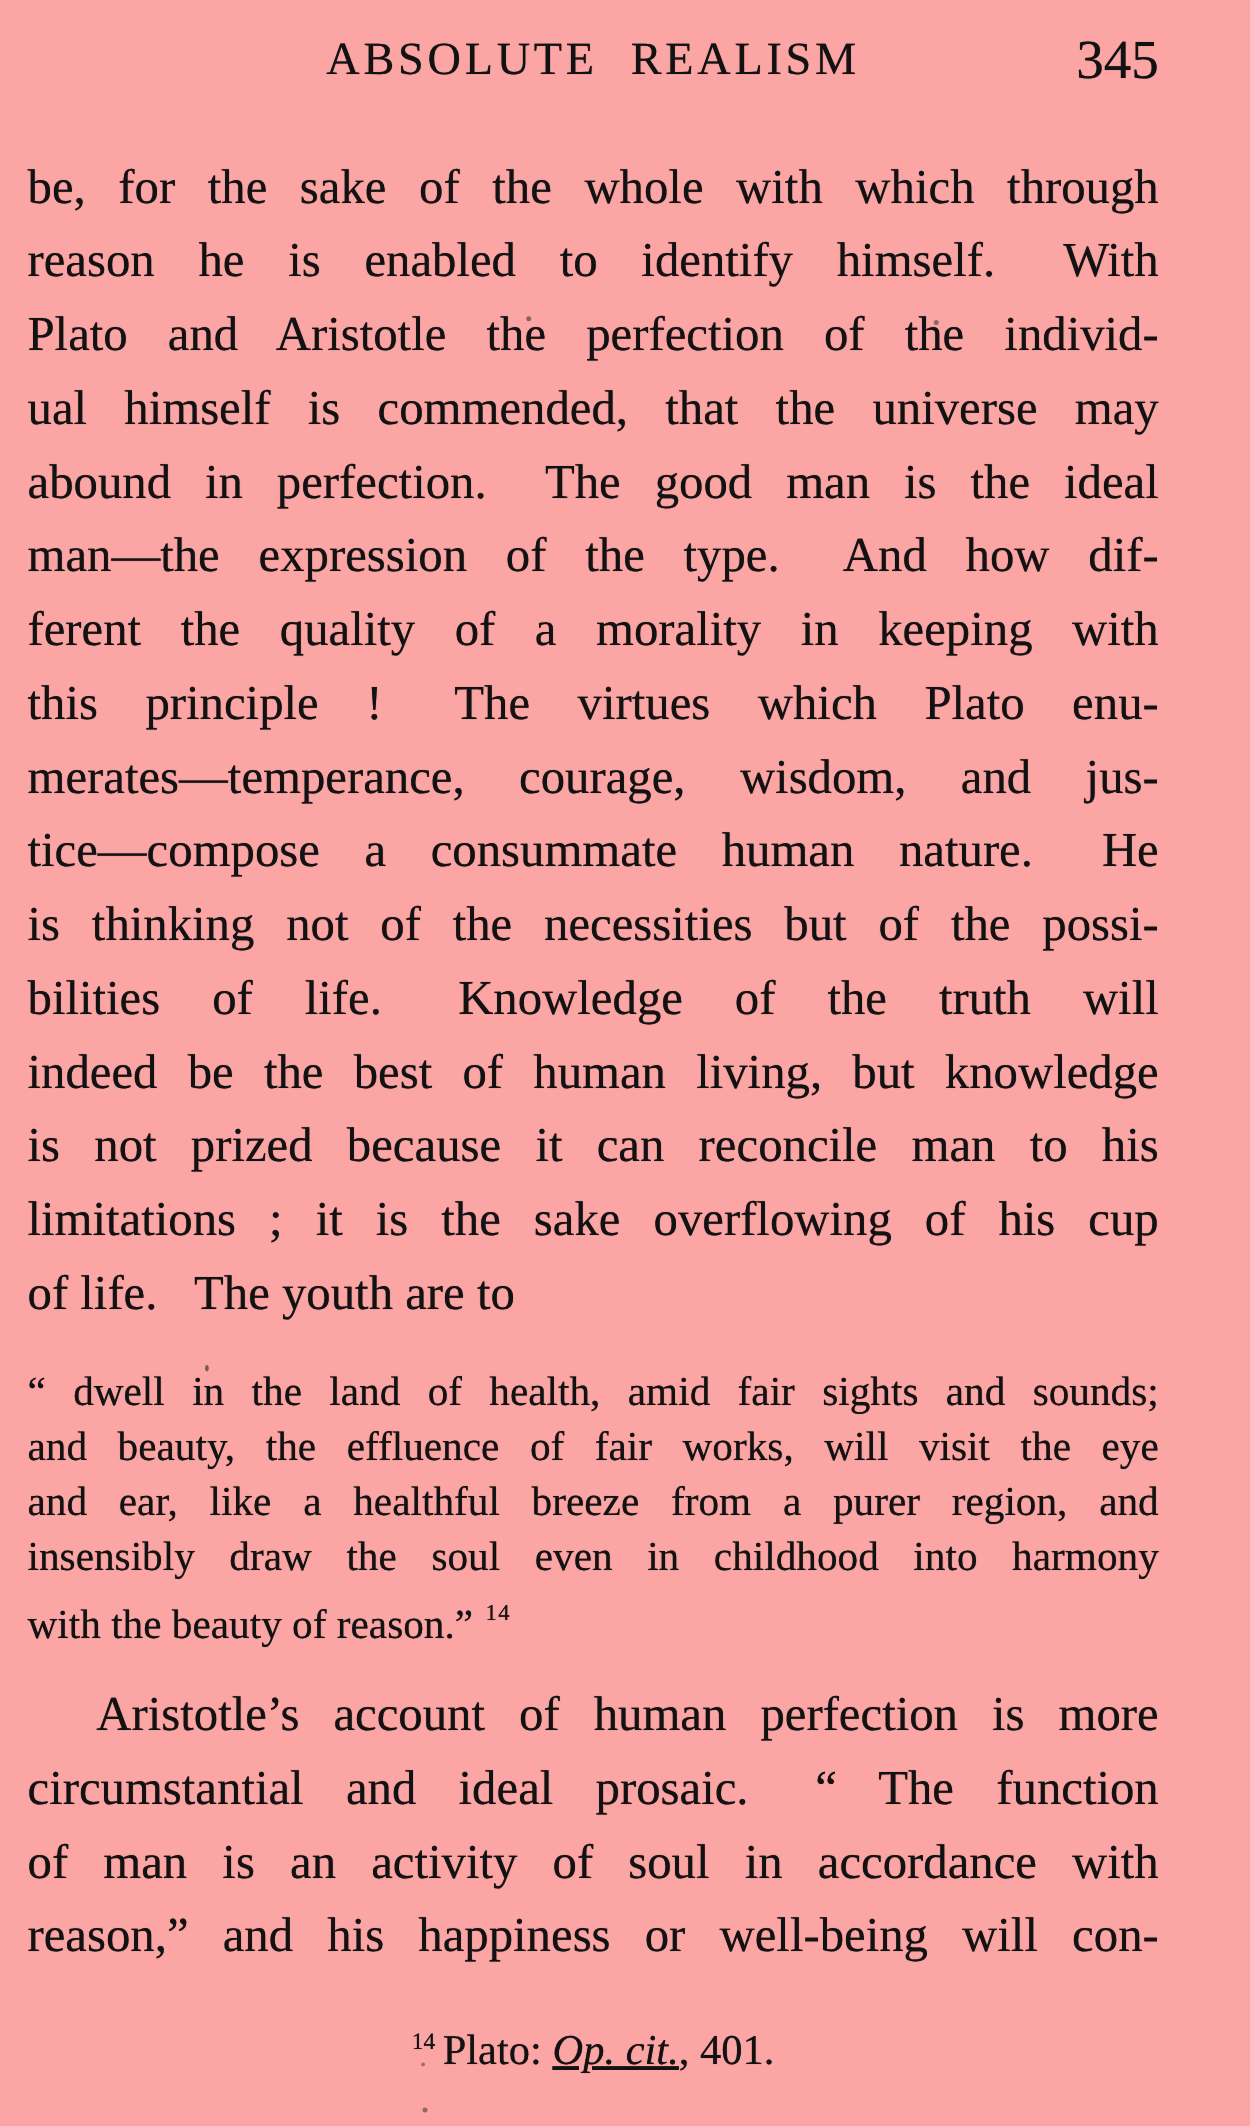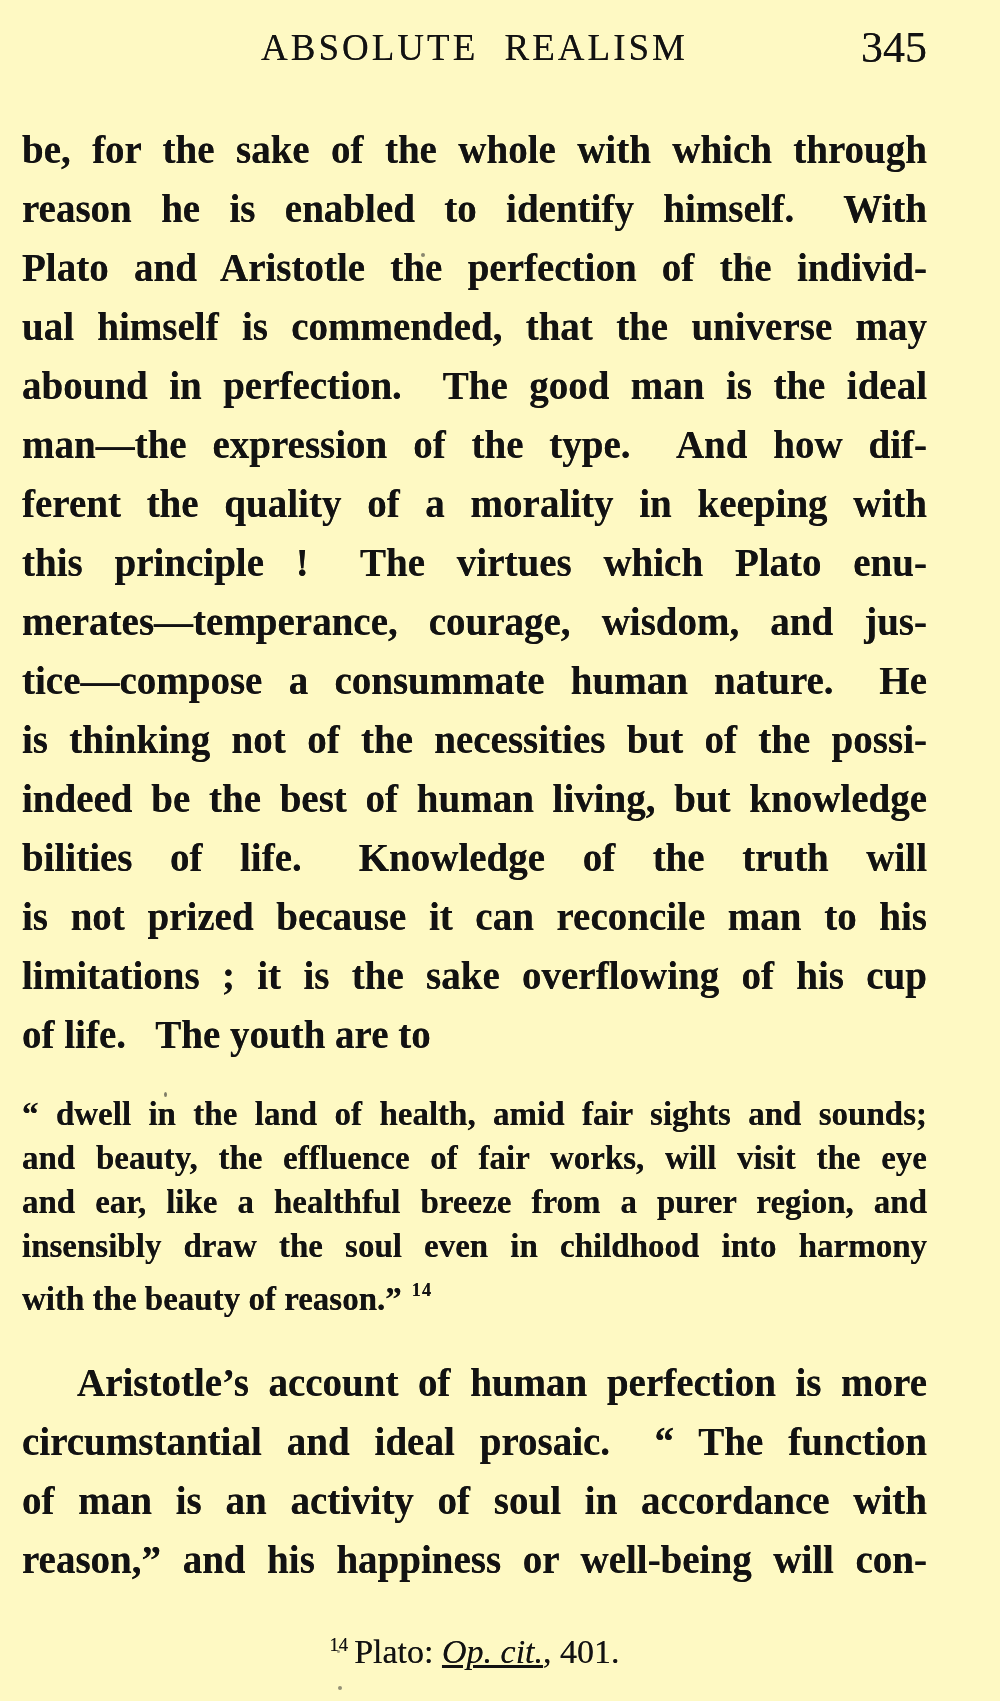--- a/index.html
+++ b/index.html
@@ -4,21 +4,21 @@
 <style>
   html, body {
     margin: 0;
     padding: 0;
     background: #e8e8e8;
   }
   .page {
     position: relative;
     width: 1000px;
     height: 1701px;
-    background: #fef9c3;
+    background: #fca5a5;
     color: #121212;
     font-family: "Liberation Serif", "DejaVu Serif", serif;
     overflow: hidden;
     text-shadow: 0 0 0.6px rgba(10,10,10,0.75);
   }
   .content {
     position: relative;
     padding: 26px 73px 0 22px; 
   }
   
@@ -41,21 +41,20 @@
     position: absolute;
     right: 0;
     top: 0;
     font-size: 44px;
     line-height: 44px;
   }
   
   .para {
     font-size: 39px;
     line-height: 59px;
-    font-weight: bold;
   }
   .para-1 { margin-top: 50px; }
   .line {
     text-align: justify;
     text-align-last: justify;
     white-space: normal;
   }
   .line.left {
     text-align: left;
     text-align-last: left;
@@ -66,21 +65,21 @@
     font-size: 33px;
     line-height: 44px;
   }
   .quote sup {
     font-size: 0.55em;
     vertical-align: 14px;
     margin-left: 10px;
     letter-spacing: 1px;
   }
   
-  .para-2 { margin-top: 32px; }
+  .para-2 { margin-top: 20px; }
   .para-2 .line:first-child { text-indent: 55px; }
   
   .footnote {
     margin-top: 34px;
     text-align: center;
     font-size: 34px;
     line-height: 44px;
   }
   .footnote sup {
     font-size: 0.55em;
@@ -117,22 +116,22 @@
           <div class="line">reason he is enabled to identify himself.  With</div>
           <div class="line">Plato and Aristotle the perfection of the individ-</div>
           <div class="line">ual himself is commended, that the universe may</div>
           <div class="line">abound in perfection.  The good man is the ideal</div>
           <div class="line">man—the expression of the type.  And how dif-</div>
           <div class="line">ferent the quality of a morality in keeping with</div>
           <div class="line">this principle !  The virtues which Plato enu-</div>
           <div class="line">merates—temperance, courage, wisdom, and jus-</div>
           <div class="line">tice—compose a consummate human nature.  He</div>
           <div class="line">is thinking not of the necessities but of the possi-</div>
+          <div class="line">bilities of life.  Knowledge of the truth will</div>
           <div class="line">indeed be the best of human living, but knowledge</div>
-          <div class="line">bilities of life.  Knowledge of the truth will</div>
           <div class="line">is not prized because it can reconcile man to his</div>
           <div class="line">limitations ; it is the sake overflowing of his cup</div>
         </div>
       <div class="line left">of life.  The youth are to</div>
     </div>
 
     <div class="para quote">
       <div>
           <div class="line">“ dwell in the land of health, amid fair sights and sounds;</div>
           <div class="line">and beauty, the effluence of fair works, will visit the eye</div>

